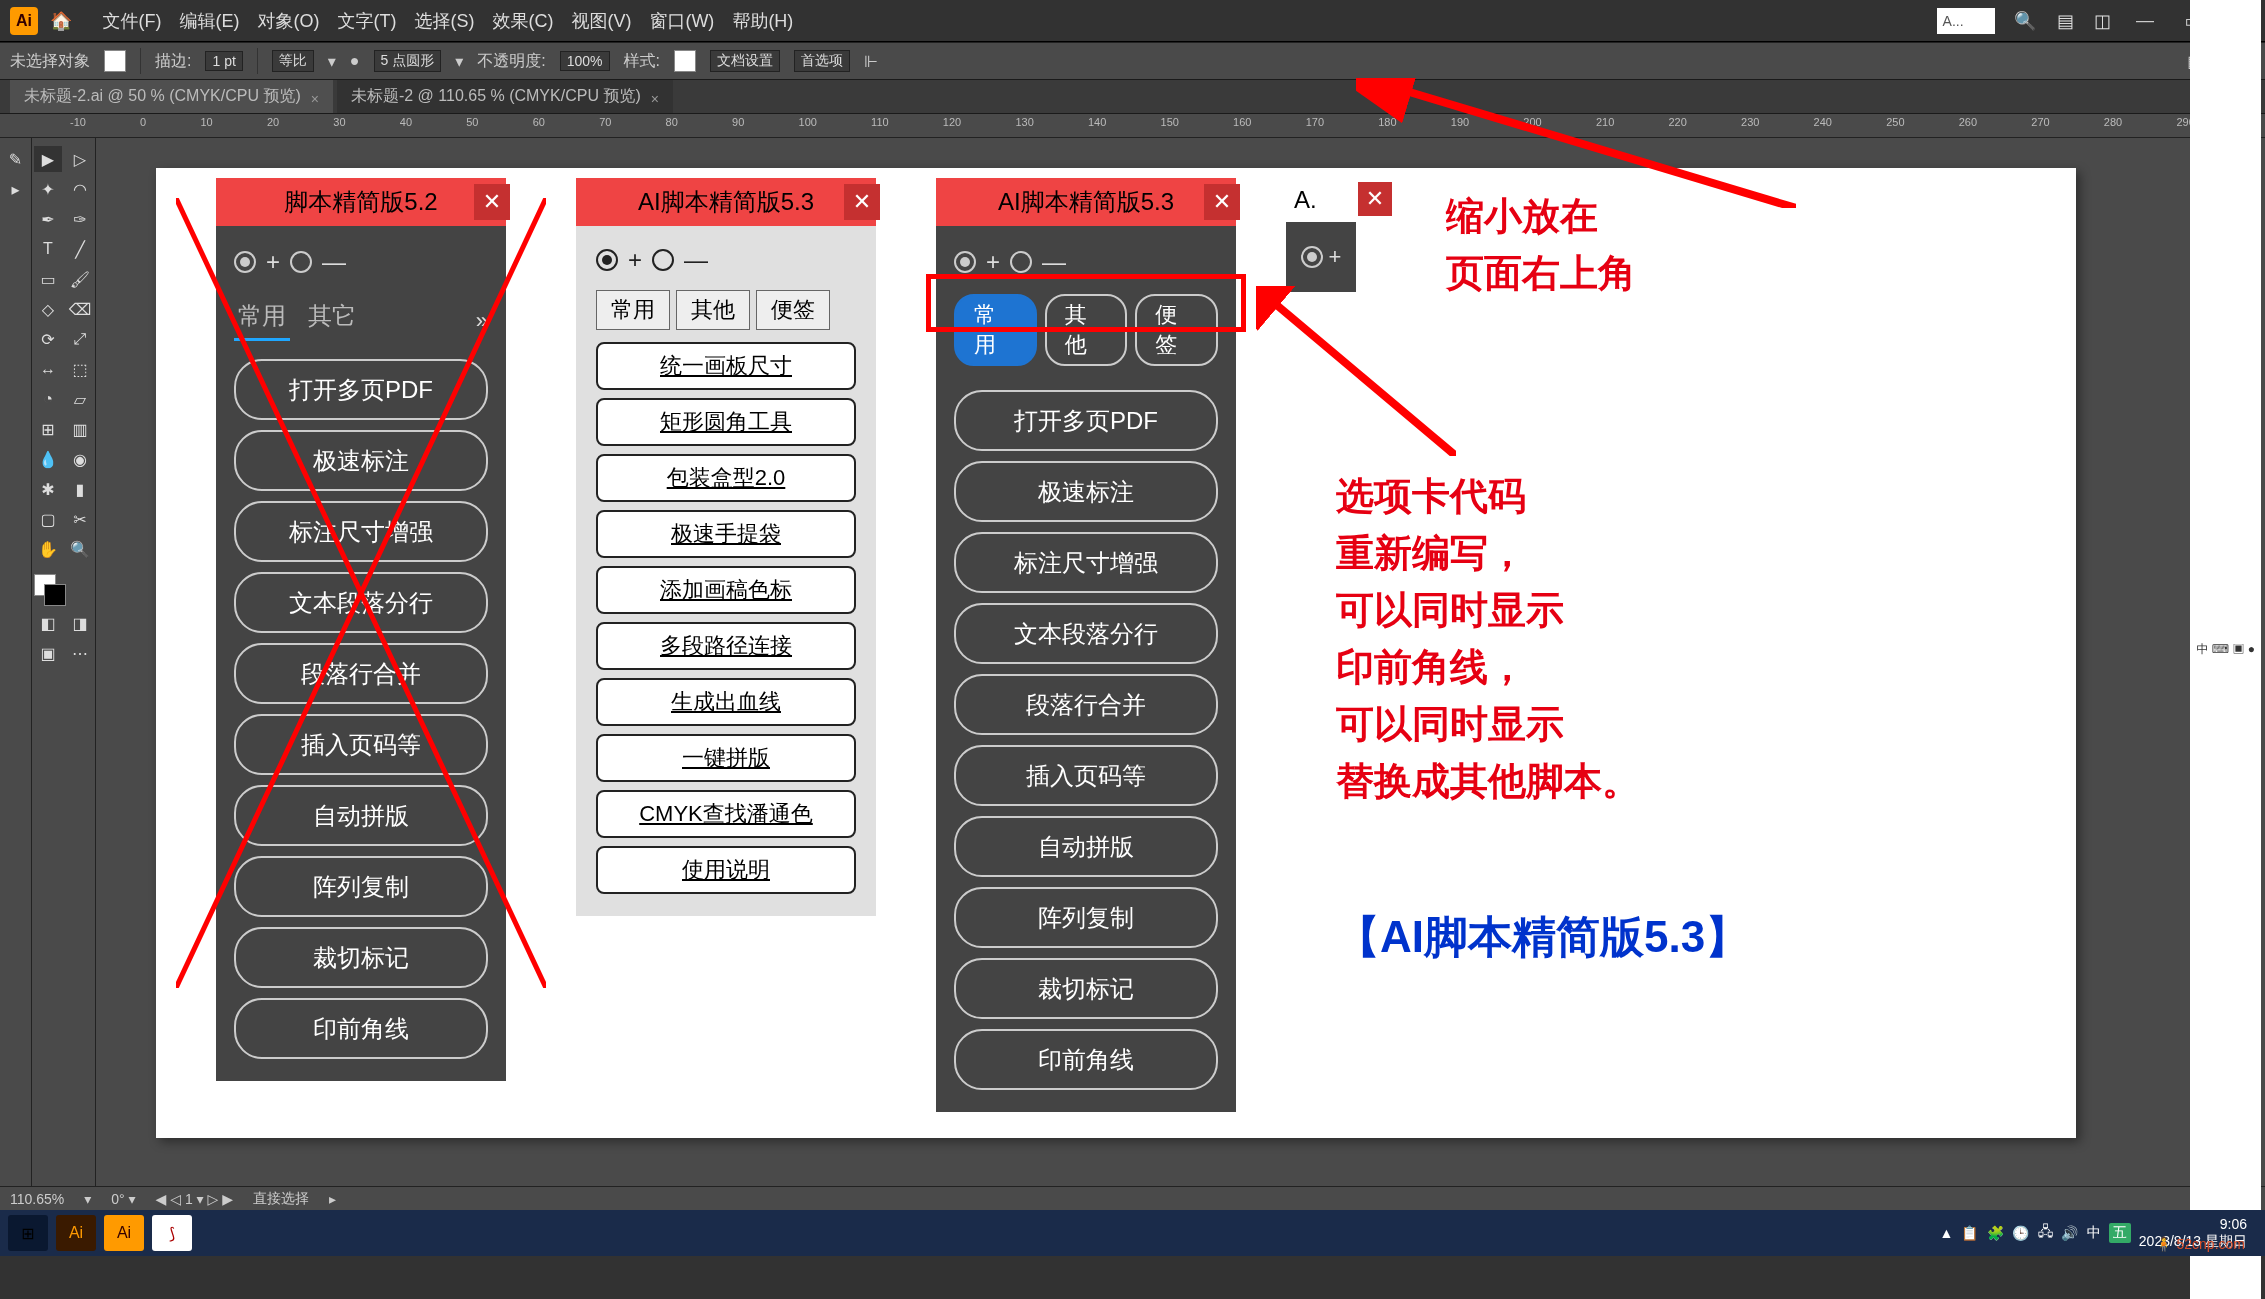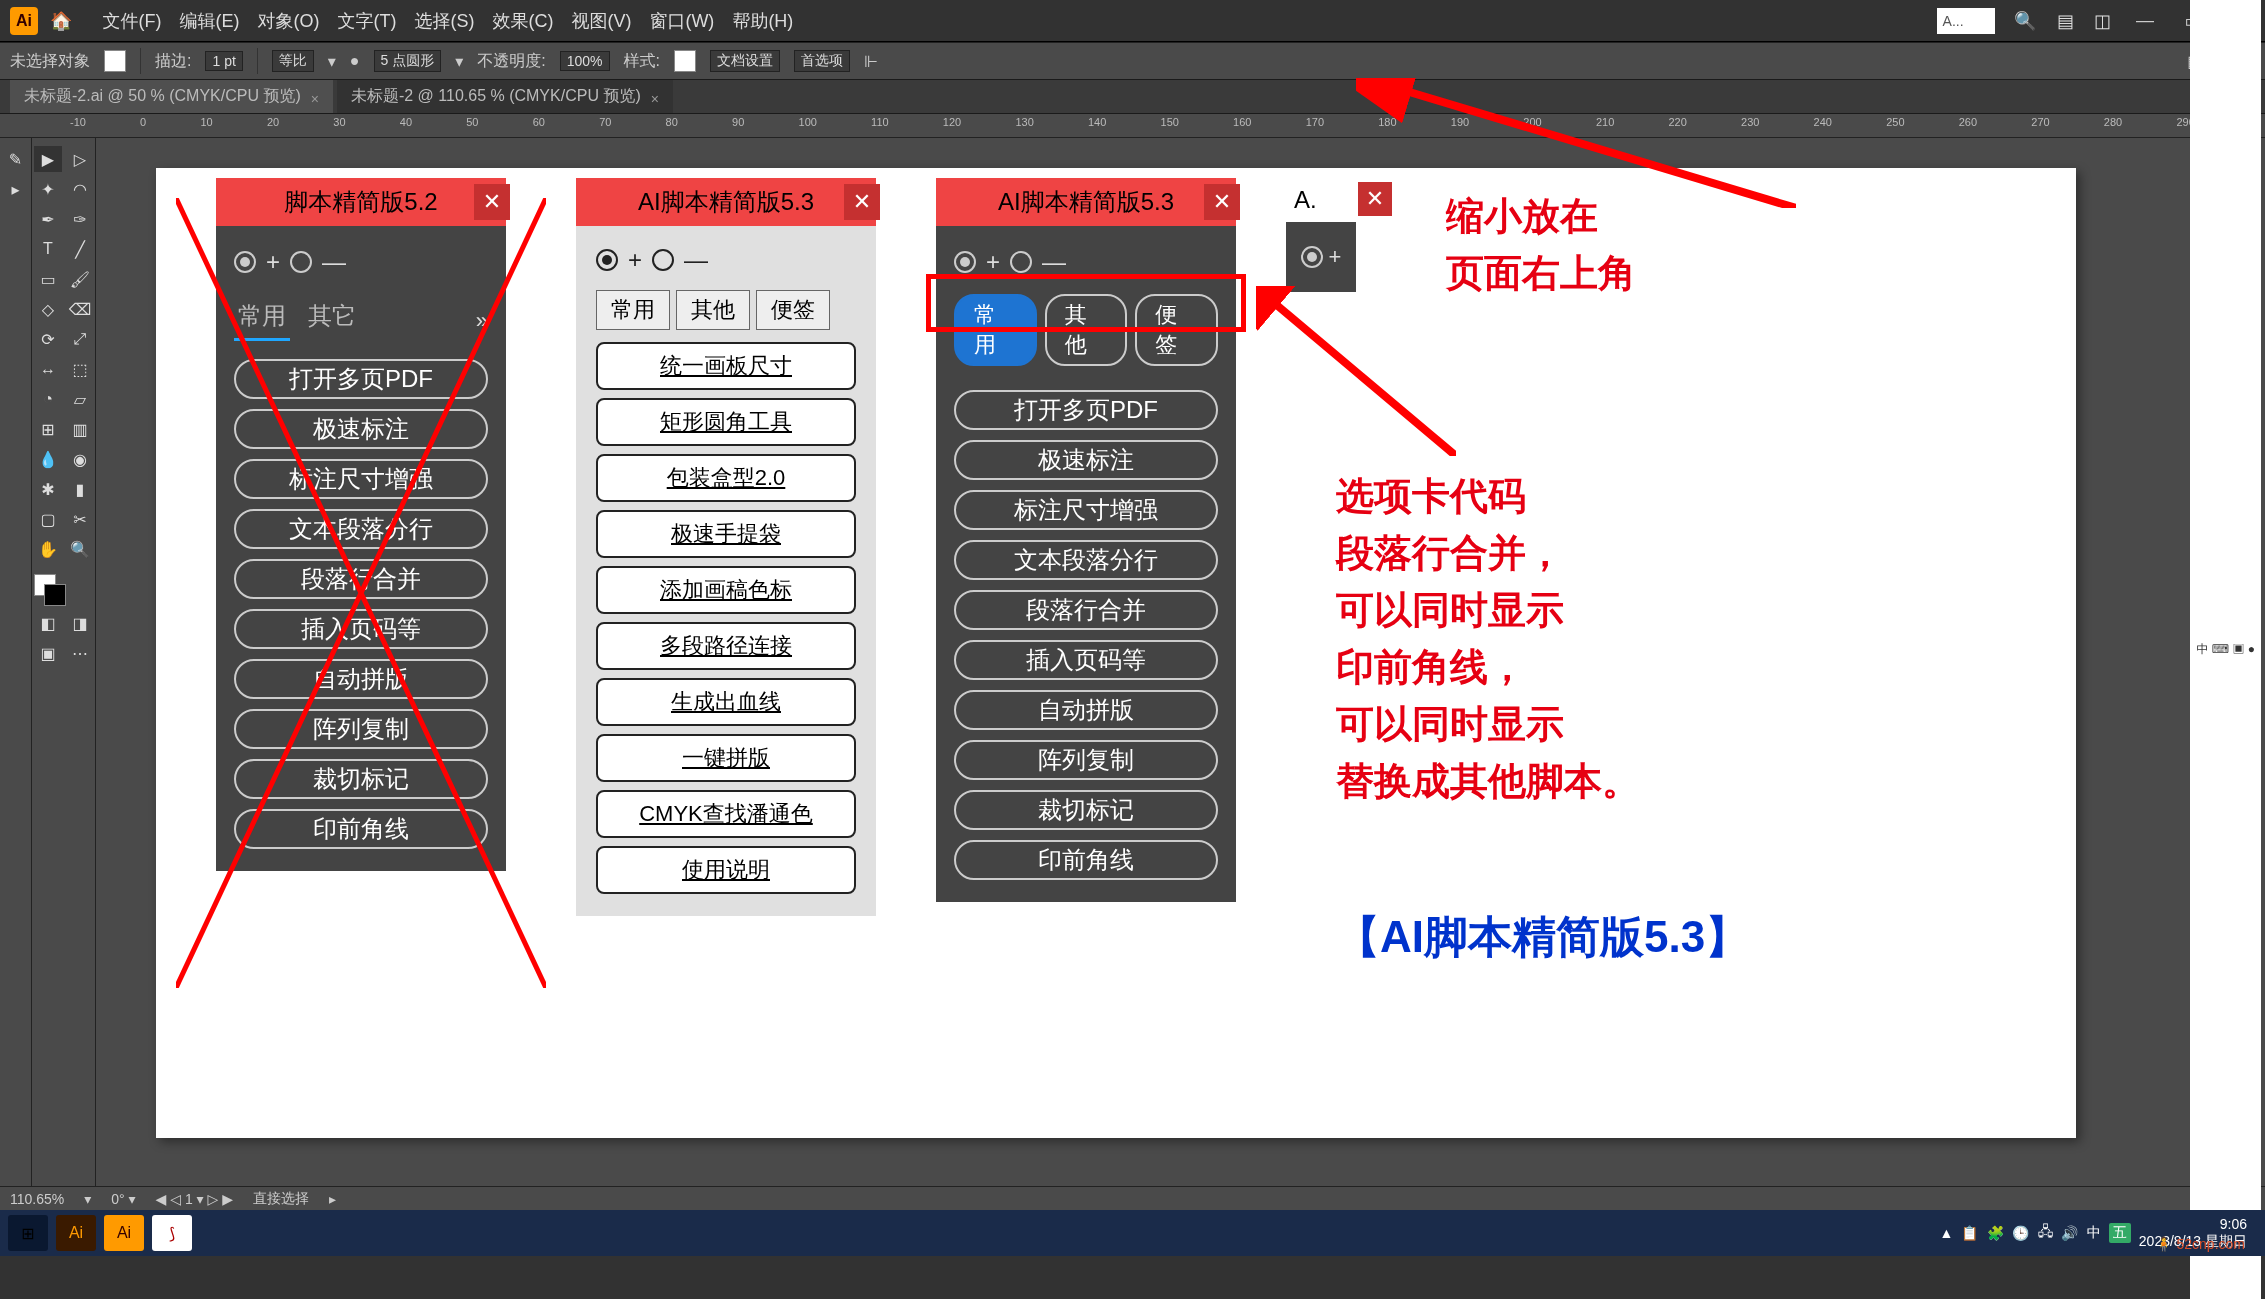--- a/index.html
+++ b/index.html
@@ -50,21 +50,21 @@
 .p-head { background:#ef4444; color:#000; font-size:24px; padding:4px 8px; display:flex; align-items:center; justify-content:center; position:relative; height:48px; }
 .p-close { position:absolute; right:-4px; top:6px; width:36px; height:36px; background:#c53030; color:#fff; display:flex; align-items:center; justify-content:center; font-size:22px; }
 .p-body { background:#444; padding:16px 18px 22px; }
 .p-bullets { display:flex; align-items:center; gap:10px; color:#ddd; font-size:24px; padding:6px 0 14px; }
 .rb { width:22px; height:22px; border-radius:50%; border:2px solid #ccc; display:inline-block; position:relative; }
 .rb.on::after { content:""; position:absolute; inset:4px; border-radius:50%; background:#ccc; }
 .tabs52 { display:flex; gap:14px; color:#bbb; font-size:24px; padding:10px 0 8px; align-items:center; }
 .tabs52 .t52 { border-bottom:3px solid transparent; padding:0 4px 6px; }
 .tabs52 .t52.on { border-bottom-color:#1fa7ff; }
 .tabs52 .chev { margin-left:auto; color:#ddd; font-size:22px; }
-.pillbtn { height:40px; border:2px solid #ccc; border-radius:28px; color:#fff; font-size:24px; display:flex; align-items:center; justify-content:center; margin-top:10px; background:transparent; }
+.pillbtn { height:61px; border:2px solid #ccc; border-radius:28px; color:#fff; font-size:24px; display:flex; align-items:center; justify-content:center; margin-top:10px; background:transparent; }
 
 
 .p2-body { background:#e0e0e0; padding:16px 20px 22px; }
 .p2-tabs { display:flex; gap:6px; margin:8px 0 12px; }
 .p2-tab { border:1px solid #666; padding:4px 14px; font-size:22px; background:#eee; }
 .sqbtn { height:48px; border:2px solid #222; border-radius:8px; background:#fff; font-size:22px; display:flex; align-items:center; justify-content:center; margin-top:8px;text-decoration:underline; }
 .p2-bullets { display:flex; align-items:center; gap:10px; font-size:24px; color:#222; padding:4px 0 8px; }
 .rb2 { width:22px; height:22px; border-radius:50%; border:2px solid #222; position:relative; }
 .rb2.on::after { content:""; position:absolute; inset:4px; border-radius:50%; background:#222; }
 
@@ -358,21 +358,21 @@
           </defs>
         <line x1="200" y1="170" x2="10" y2="10" stroke="red" stroke-width="8" marker-end="url(#ah2)"></line>
       </svg>
 
       <div class="anno" style="left:1290px; top:20px;">
         <div>缩小放在</div>
         <div>页面右上角</div>
       </div>
       <div class="anno" style="left:1180px; top:300px;">
         <div>选项卡代码</div>
-        <div>段落行合并，</div>
+        <div>重新编写，</div>
         <div>可以同时显示</div>
         <div>印前角线，</div>
         <div>可以同时显示</div>
         <div>替换成其他脚本。</div>
       </div>
       <div class="anno-bot" style="left:1180px; top:740px;">【AI脚本精简版5.3】</div>
 
     </div>
   </div>
 

